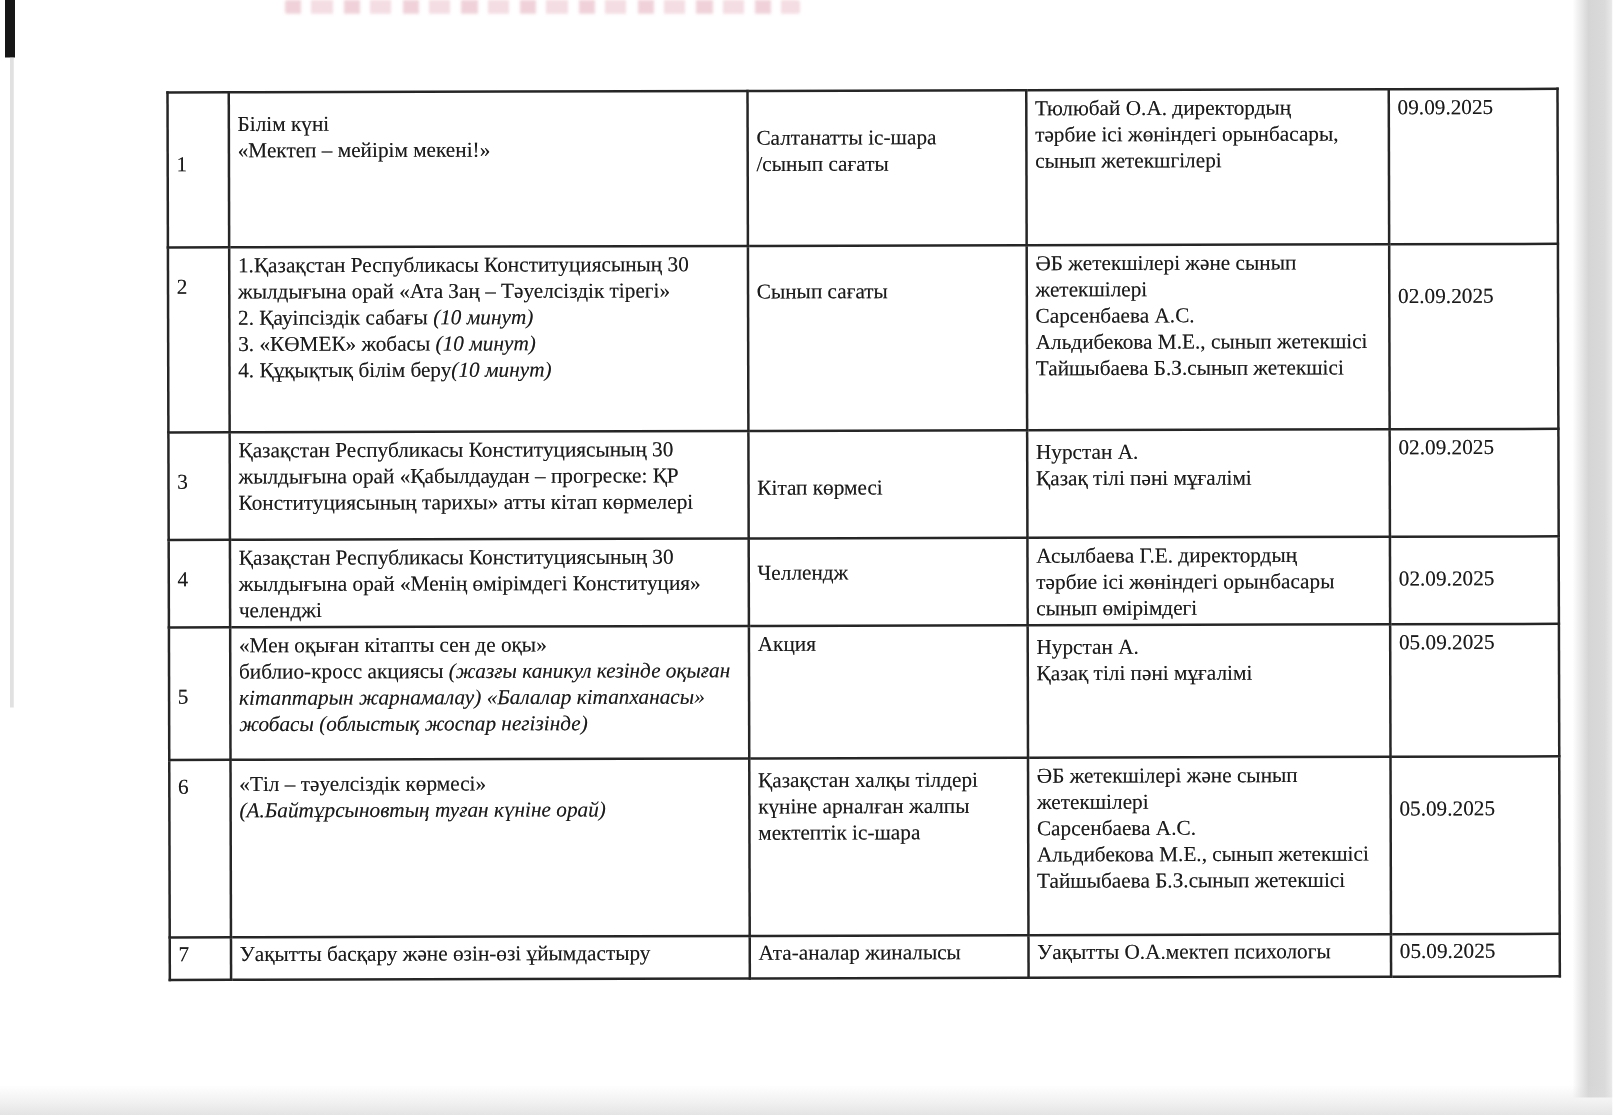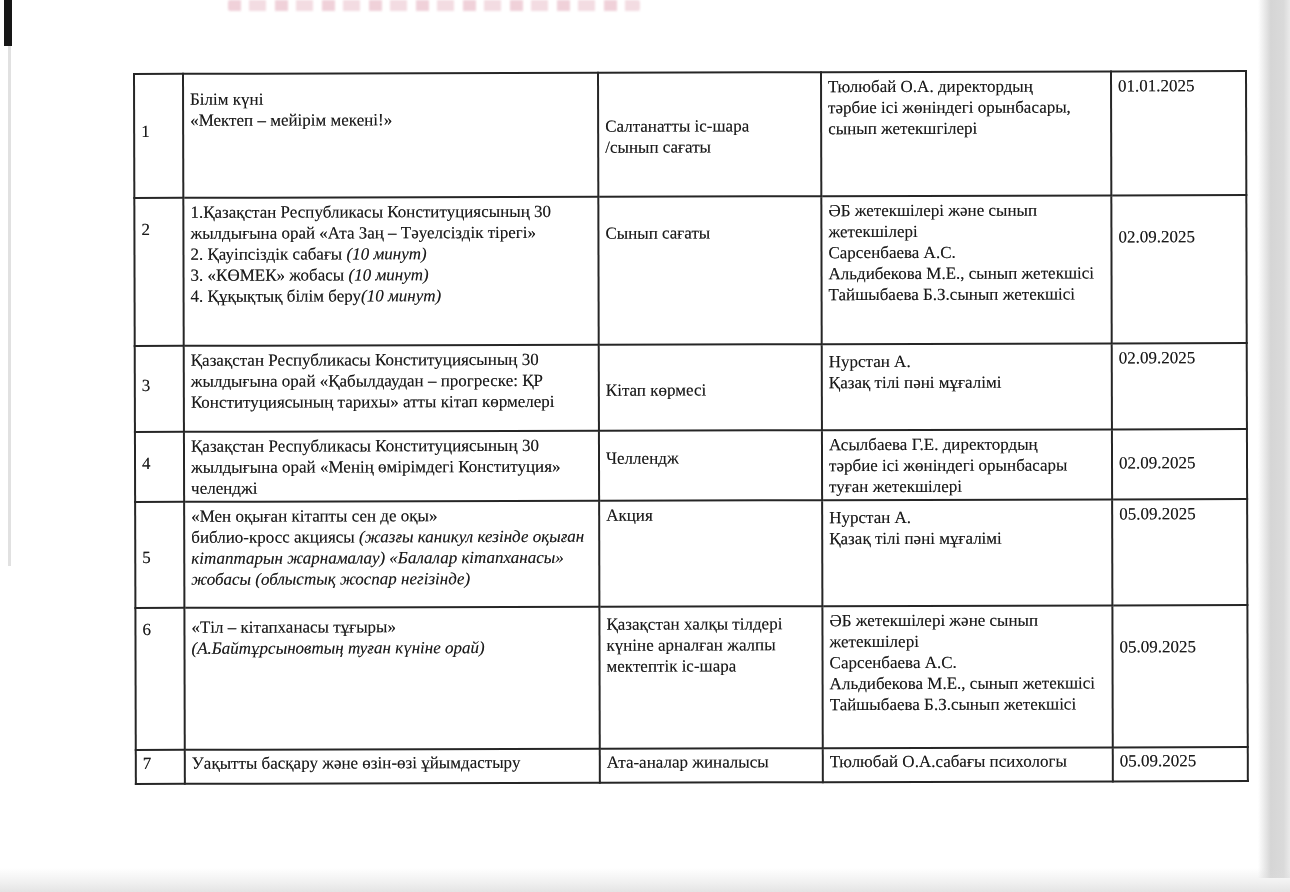--- a/index.html
+++ b/index.html
@@ -74,21 +74,21 @@
   td.date{padding-left:7px;white-space:nowrap;}
   .b{font-weight:normal;}
   .i{font-style:italic;}
   
   tr.r1{height:124px;} tr.r2{height:148px;} tr.r3{height:86px;}
   tr.r4{height:62px;}  tr.r5{height:106px;} tr.r6{height:142px;}
   tr.r7{height:34px;}
   
   tr.r1 td.num{padding-top:46px;}
   tr.r1 td.evt{padding-top:14px;}
-  tr.r1 td.fmt{padding-top:42px;}
+  tr.r1 td.fmt{padding-top:26px;}
   tr.r2 td.num{padding-top:20px;}
   tr.r2 td.fmt{padding-top:25px;}
   tr.r2 td.date{padding-top:30px;}
   tr.r3 td.num{padding-top:28px;}
   tr.r3 td.fmt{padding-top:34px;}
   tr.r3 td.resp{padding-top:6px;}
   tr.r4 td.num{padding-top:20px;}
   tr.r4 td.fmt{padding-top:16px;}
   tr.r4 td.date{padding-top:22px;}
   tr.r5 td.num{padding-top:44px;}
@@ -118,59 +118,59 @@
       <col style="width:223px">
       <col style="width:290px">
       <col style="width:135px">
     </colgroup>
     <tbody>
       <tr class="r1">
         <td class="num">1</td>
         <td class="evt"><span class="b">Білім күні</span><br><span class="b">«Мектеп – мейірім мекені!»</span></td>
         <td class="fmt"><span>Салтанатты іс-шара</span><br><span>/сынып сағаты</span></td>
         <td class="resp"><span>Тюлюбай О.А. директордың</span><br><span>тәрбие ісі жөніндегі орынбасары,</span><br><span>сынып жетекшгілері</span></td>
-        <td class="date">01.01.2025</td>
+        <td class="date">09.09.2025</td>
       </tr>
       <tr class="r2">
         <td class="num">2</td>
         <td class="evt"><span>1.Қазақстан Республикасы Конституциясының 30 жылдығына орай «Ата Заң – Тәуелсіздік тірегі»</span><br><span>2. Қауіпсіздік сабағы </span><span class="i">(10 минут)</span><br><span>3. «КӨМЕК» жобасы </span><span class="i">(10 минут)</span><br><span>4. Құқықтық білім беру</span><span class="i">(10 минут)</span></td>
         <td class="fmt"><span>Сынып сағаты</span></td>
         <td class="resp"><span>ӘБ жетекшілері және сынып жетекшілері</span><br><span>Сарсенбаева А.С.</span><br><span>Альдибекова М.Е., сынып жетекшісі</span><br><span>Тайшыбаева Б.З.сынып жетекшісі</span></td>
         <td class="date">02.09.2025</td>
       </tr>
       <tr class="r3">
         <td class="num">3</td>
         <td class="evt"><span>Қазақстан Республикасы Конституциясының 30 жылдығына орай </span><span class="b">«Қабылдаудан – прогреске: ҚР Конституциясының тарихы»</span><span> атты кітап көрмелері</span></td>
         <td class="fmt"><span>Кітап көрмесі</span></td>
         <td class="resp"><span>Нурстан А.</span><br><span>Қазақ тілі пәні мұғалімі</span></td>
         <td class="date">02.09.2025</td>
       </tr>
       <tr class="r4">
         <td class="num">4</td>
         <td class="evt"><span>Қазақстан Республикасы Конституциясының 30 жылдығына орай </span><span class="b">«Менің өмірімдегі Конституция»</span><span> челенджі</span></td>
         <td class="fmt"><span>Челлендж</span></td>
-        <td class="resp"><span>Асылбаева Г.Е. директордың</span><br><span>тәрбие ісі жөніндегі орынбасары</span><br><span>туған жетекшілері</span></td>
+        <td class="resp"><span>Асылбаева Г.Е. директордың</span><br><span>тәрбие ісі жөніндегі орынбасары</span><br><span>сынып өмірімдегі</span></td>
         <td class="date">02.09.2025</td>
       </tr>
       <tr class="r5">
         <td class="num">5</td>
         <td class="evt"><span class="b">«Мен оқыған кітапты сен де оқы»</span><br><span>библио-кросс акциясы </span><span class="i">(жазғы каникул кезінде оқыған кітаптарын жарнамалау)</span><span class="i"> </span><span class="i">«Балалар кітапханасы» жобасы (облыстық жоспар негізінде)</span></td>
         <td class="fmt"><span>Акция</span></td>
         <td class="resp"><span>Нурстан А.</span><br><span>Қазақ тілі пәні мұғалімі</span></td>
         <td class="date">05.09.2025</td>
       </tr>
       <tr class="r6">
         <td class="num">6</td>
-        <td class="evt"><span class="b">«Тіл – кітапханасы тұғыры»</span><br><span class="i">(А.Байтұрсыновтың туған күніне орай)</span></td>
+        <td class="evt"><span class="b">«Тіл – тәуелсіздік көрмесі»</span><br><span class="i">(А.Байтұрсыновтың туған күніне орай)</span></td>
         <td class="fmt"><span>Қазақстан халқы тілдері күніне арналған жалпы мектептік іс-шара</span></td>
         <td class="resp"><span>ӘБ жетекшілері және сынып жетекшілері</span><br><span>Сарсенбаева А.С.</span><br><span>Альдибекова М.Е., сынып жетекшісі</span><br><span>Тайшыбаева Б.З.сынып жетекшісі</span></td>
         <td class="date">05.09.2025</td>
       </tr>
       <tr class="r7">
         <td class="num">7</td>
         <td class="evt"><span>Уақытты басқару және өзін-өзі ұйымдастыру</span></td>
         <td class="fmt"><span>Ата-аналар жиналысы</span></td>
-        <td class="resp"><span>Тюлюбай О.А.сабағы психологы</span></td>
+        <td class="resp"><span>Уақытты О.А.мектеп психологы</span></td>
         <td class="date">05.09.2025</td>
       </tr>
     </tbody>
   </table>
 </div>
 
 </body></html>

